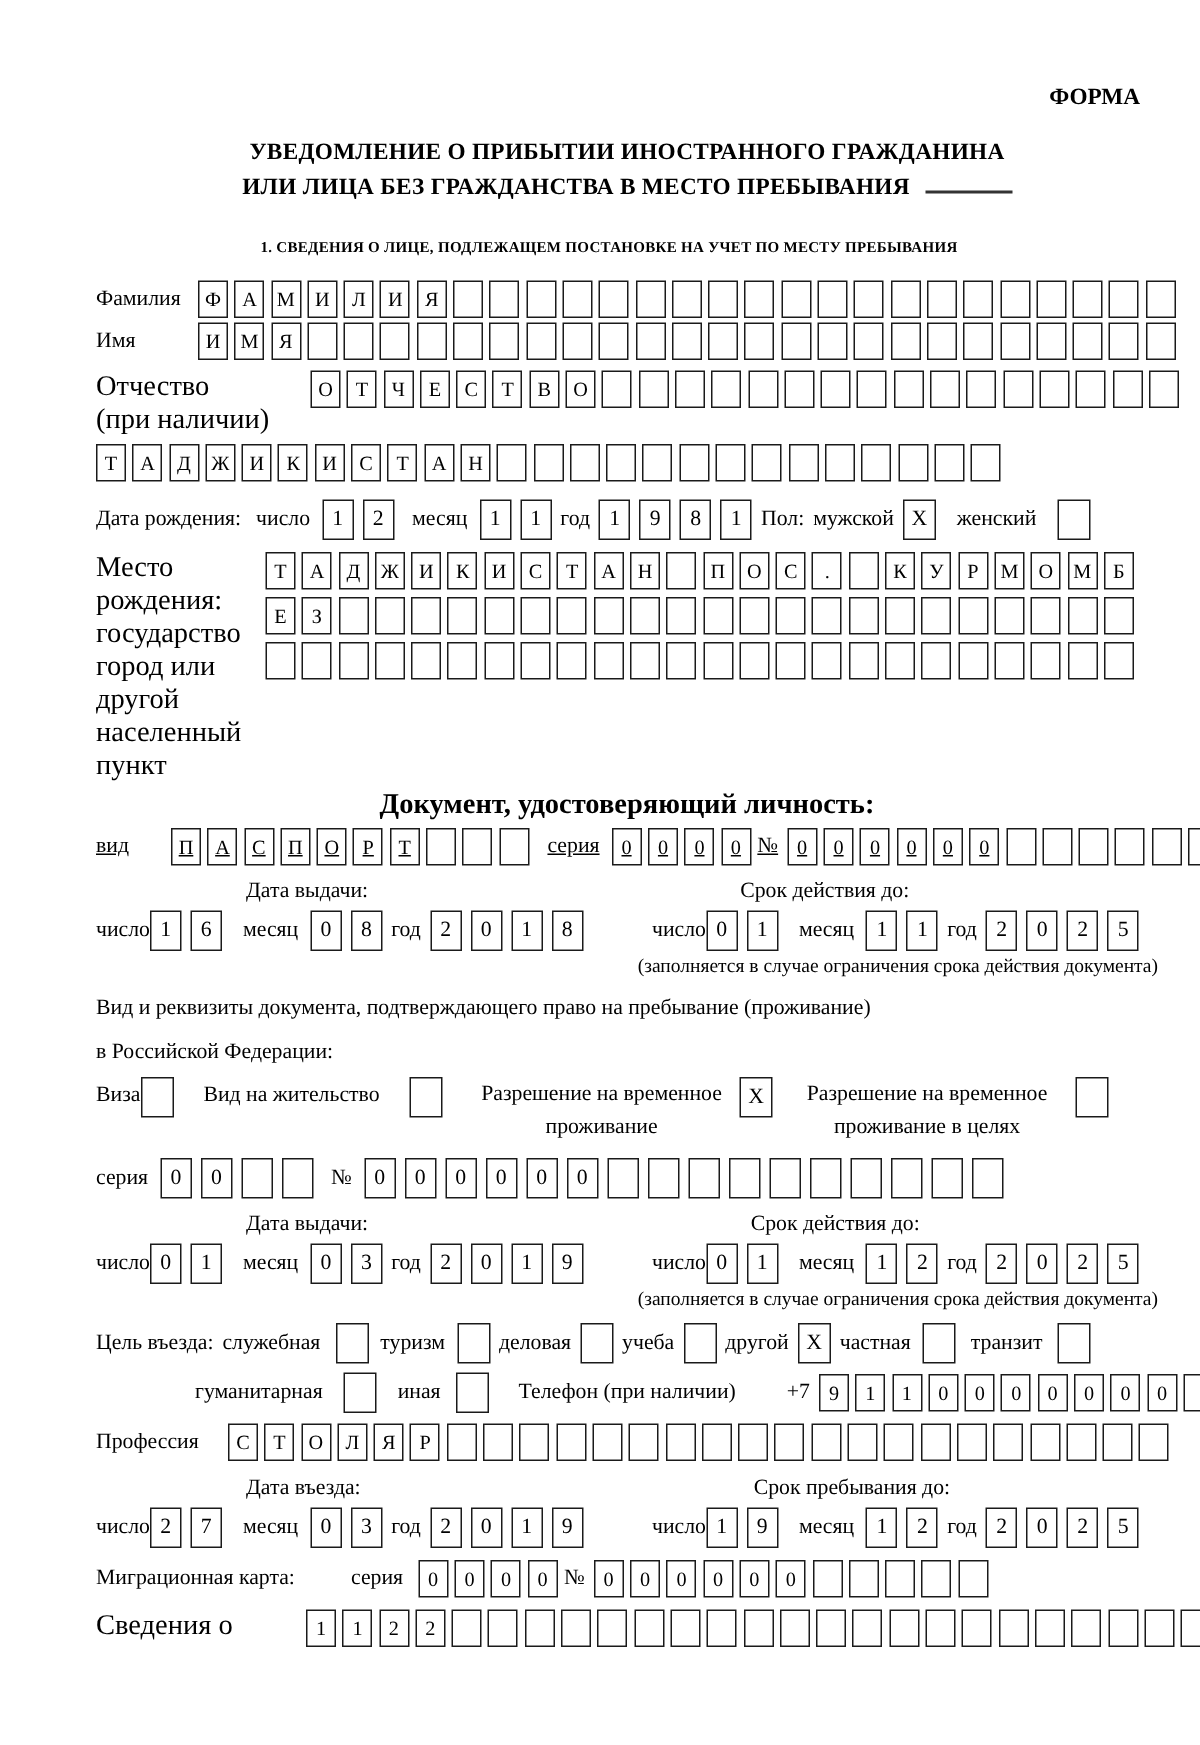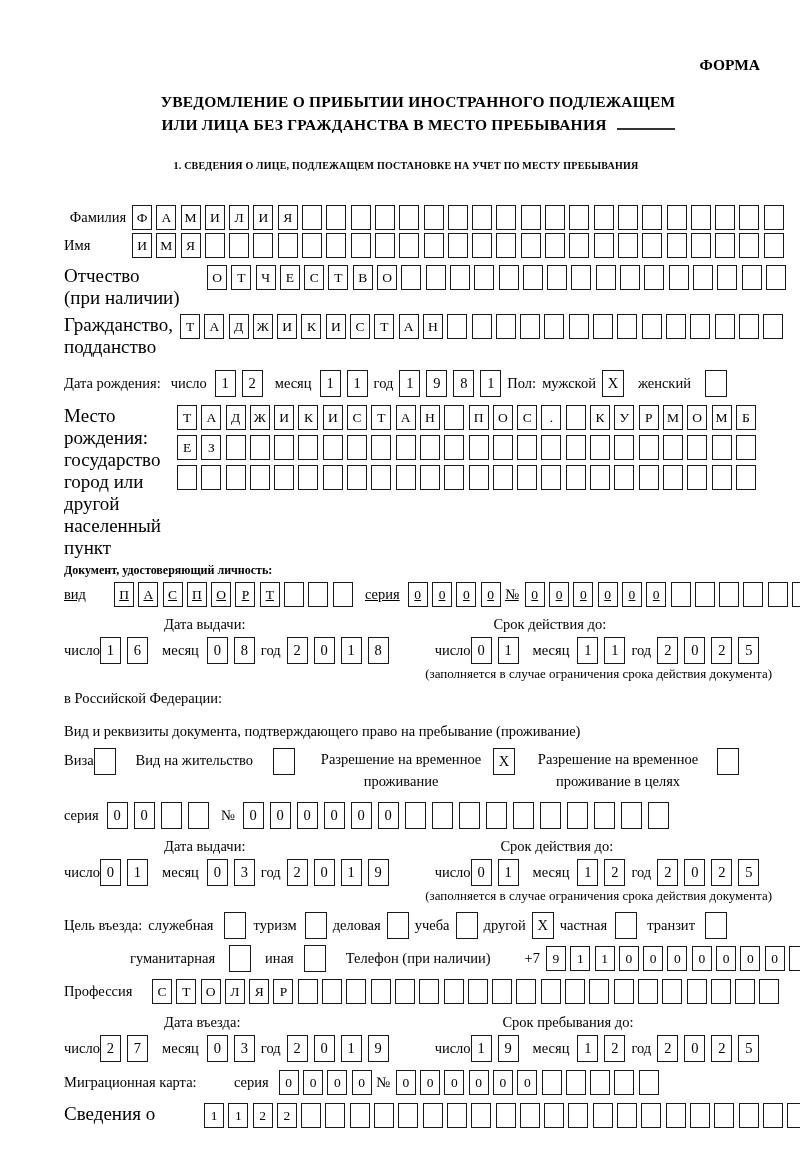--- a/index.html
+++ b/index.html
@@ -26,40 +26,40 @@
     font-size:13.5px; flex-shrink:0; background:#fff;
   }
   .cells-lg .cell { width:21px; height:27px; margin-right:6px; font-size:14.5px; }
   .cb {
     width:22px; height:27px; border:1.6px solid #1a1a1a; display:inline-block;
     text-align:center; line-height:25px; font-size:14.5px; flex-shrink:0; background:#fff;
   }
   .gap6{width:6px;flex-shrink:0}.gap8{width:8px;flex-shrink:0}.gap10{width:10px;flex-shrink:0}
   .gap14{width:14px;flex-shrink:0}.gap20{width:20px;flex-shrink:0}
   .note { font-size:13px; }
-  .heading-c { font-weight:bold; font-size:12px; margin-top:8px; }
+  .heading-c { text-align:center; font-weight:bold; font-size:19px; margin-top:8px; }
   .vstack { display:flex; flex-direction:column; }
   .optlbl { font-size:14.5px; line-height:22px; text-align:center; }
 </style>
 </head>
 <body>
 
 <div class="page">
 
 
   <div class="forma">ФОРМА</div>
 
   <div class="title">
-    <div>УВЕДОМЛЕНИЕ О ПРИБЫТИИ ИНОСТРАННОГО ПОДЛЕЖАЩЕМ</div>
+    <div>УВЕДОМЛЕНИЕ О ПРИБЫТИИ ИНОСТРАННОГО ГРАЖДАНИНА</div>
     <div><span>ИЛИ ЛИЦА БЕЗ ГРАЖДАНСТВА В МЕСТО ПРЕБЫВАНИЯ</span><span class="uline"></span></div>
   </div>
 
   <div class="sect">1. СВЕДЕНИЯ О ЛИЦЕ, ПОДЛЕЖАЩЕМ ПОСТАНОВКЕ НА УЧЕТ ПО МЕСТУ ПРЕБЫВАНИЯ</div>
 
-  <div class="frow" style="margin-top:34px;text-align:center;">
+  <div class="frow" style="margin-top:16px;">
     <span class="lbl" style="width:68px;">Фамилия</span>
     <span class="cells">
         <span class="cell">Ф</span>
         <span class="cell">А</span>
         <span class="cell">М</span>
         <span class="cell">И</span>
         <span class="cell">Л</span>
         <span class="cell">И</span>
         <span class="cell">Я</span>
         <span class="cell"></span>
@@ -145,24 +145,20 @@
         <span class="cell"></span>
         <span class="cell"></span>
         <span class="cell"></span>
         <span class="cell"></span>
         <span class="cell"></span>
         <span class="cell"></span>
       </span>
   </div>
 
   <div class="frow" style="margin-top:5px;">
-    <span style="width:116px;flex-shrink:0;">
-      <span class="lbl2" style="display:block;">Гражданство,</span>
-      <span class="lbl2" style="display:block;">подданство</span>
-    </span>
     <span class="cells">
         <span class="cell">Т</span>
         <span class="cell">А</span>
         <span class="cell">Д</span>
         <span class="cell">Ж</span>
         <span class="cell">И</span>
         <span class="cell">К</span>
         <span class="cell">И</span>
         <span class="cell">С</span>
         <span class="cell">Т</span>
@@ -397,22 +393,22 @@
     <span class="cells">
         <span class="cell">2</span>
         <span class="cell">0</span>
         <span class="cell">2</span>
         <span class="cell">5</span>
       </span>
   </div>
 
   <div class="note" style="text-align:right;margin-top:2px;">(заполняется в случае ограничения срока действия документа)</div>
 
+  <div class="lbl" style="margin-top:8px;">Вид и реквизиты документа, подтверждающего право на пребывание (проживание)</div>
   <div class="lbl" style="margin-top:4px;">в Российской Федерации:</div>
-  <div class="lbl" style="margin-top:8px;">Вид и реквизиты документа, подтверждающего право на пребывание (проживание)</div>
 
   <div class="frow" style="margin-top:4px;">
     <span class="lbl">Виза</span>
     <span class="cb"></span>
     <span class="gap20"></span>
     <span class="lbl">Вид на жительство</span>
       <span class="gap20"></span>
     <span class="cb"></span>
     <span class="gap20"></span>
     <span class="vstack" style="width:172px;flex-shrink:0;">

